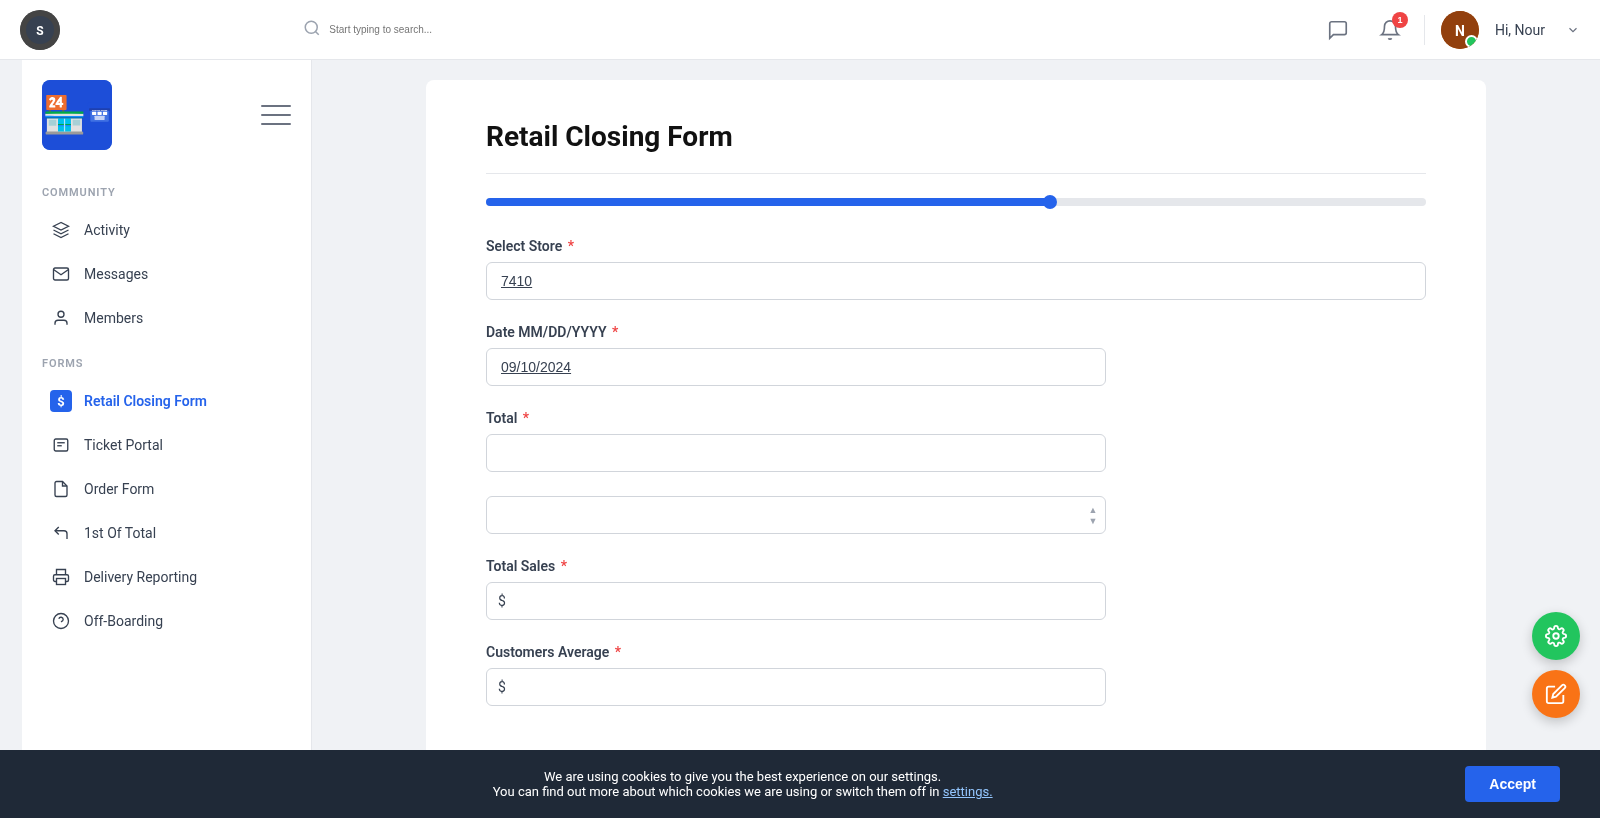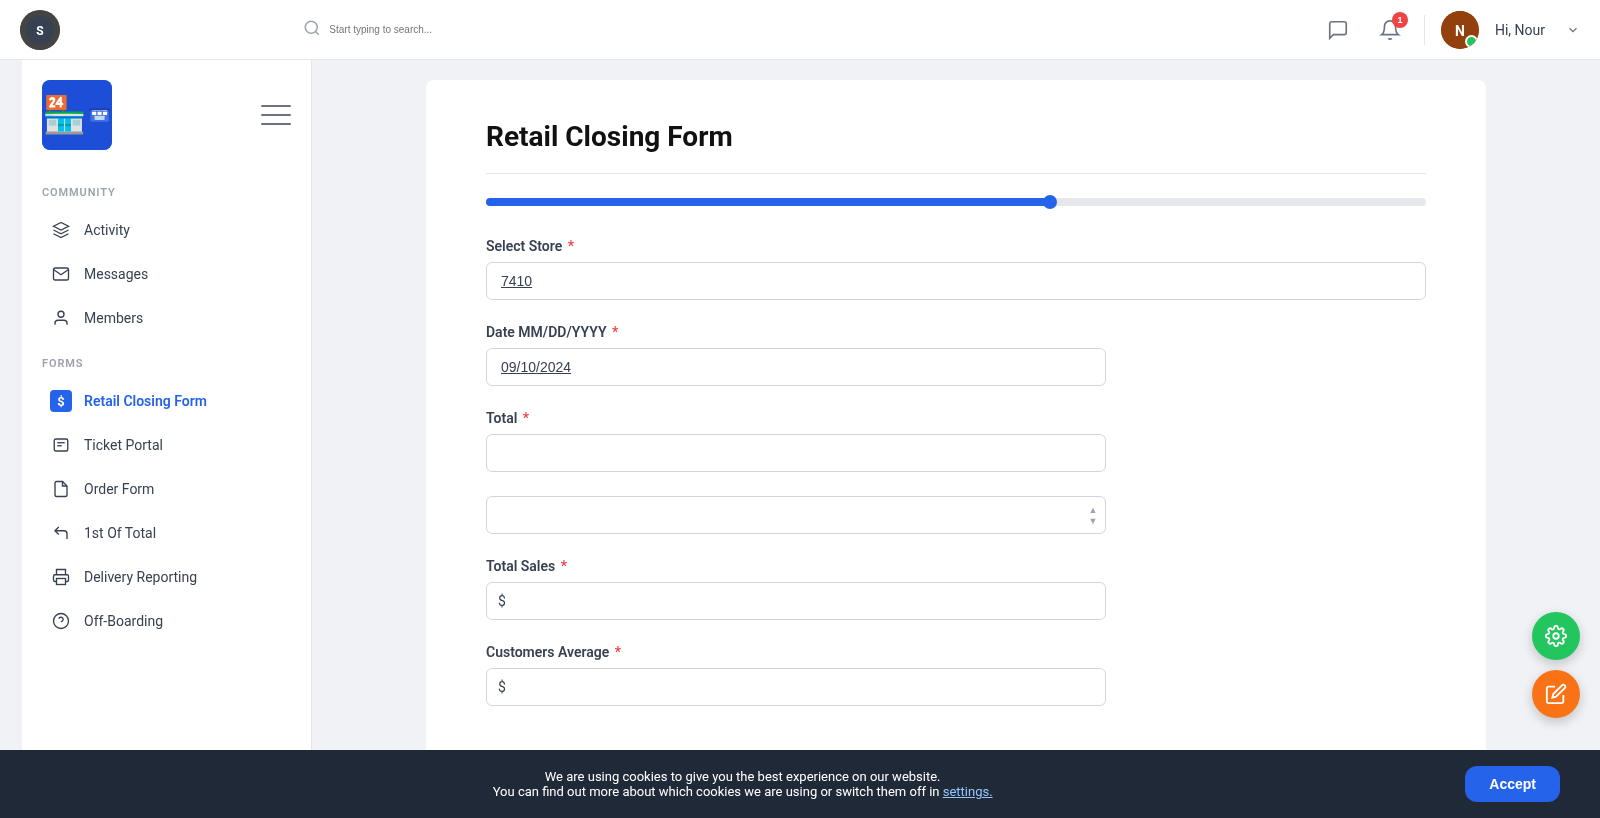--- a/index.html
+++ b/index.html
@@ -65,21 +65,21 @@
     
     .float-btns { position: fixed; right: 20px; bottom: 100px; display: flex; flex-direction: column; gap: 10px; z-index: 100; }
     .float-btn { width: 48px; height: 48px; border-radius: 50%; border: none; cursor: pointer; display: flex; align-items: center; justify-content: center; font-size: 20px; color: #fff; box-shadow: 0 4px 12px rgba(0,0,0,0.2); }
     .float-btn-green { background: #22c55e; }
     .float-btn-orange { background: #f97316; }
 
     
     .cookie-banner { position: fixed; bottom: 0; left: 0; right: 0; background: #1f2937; color: #fff; padding: 16px 40px; display: flex; align-items: center; justify-content: center; gap: 20px; z-index: 200; font-size: 13px; }
     .cookie-text { flex: 1; text-align: center; }
     .cookie-text a { color: #93c5fd; text-decoration: underline; margin-top: 36px; }
-    .cookie-accept-btn { background: #2563eb; color: #fff; border: none; border-radius: 12px; padding: 10px 24px; font-size: 14px; font-weight: 600; cursor: pointer; flex-shrink: 0; }
+    .cookie-accept-btn { background: #2563eb; color: #fff; border: none; border-radius: 4px; padding: 10px 24px; font-size: 14px; font-weight: 600; cursor: pointer; flex-shrink: 0; }
   </style>
 </head>
 <body>
 
 <div class="app-wrapper">
 
   <div class="top-bar">
     <div class="top-bar-logo">
       <div class="top-bar-logo-img" style="background: #444; border-radius:50%; width:40px; height:40px; display:flex; align-items:center; justify-content:center;">
         <svg width="28" height="28" viewBox="0 0 28 28" fill="none">
@@ -314,20 +314,20 @@
   <button class="float-btn float-btn-orange">
     <svg width="22" height="22" viewBox="0 0 24 24" fill="none" stroke="#fff" stroke-width="2">
       <path d="M11 4H4a2 2 0 0 0-2 2v14a2 2 0 0 0 2 2h14a2 2 0 0 0 2-2v-7"></path>
       <path d="M18.5 2.5a2.121 2.121 0 0 1 3 3L12 15l-4 1 1-4 9.5-9.5z"></path>
     </svg>
   </button>
 </div>
 
 <div class="cookie-banner">
   <div class="cookie-text">
-    <div>We are using cookies to give you the best experience on our website.</div>
+    <div>We are using cookies to give you the best experience on our settings.</div>
     <div>
       <span>You can find out more about which cookies we are using or switch them off in</span>
       <a href="#">settings.</a>
     </div>
   </div>
   <button class="cookie-accept-btn">Accept</button>
 </div>
 
 </body></html>

